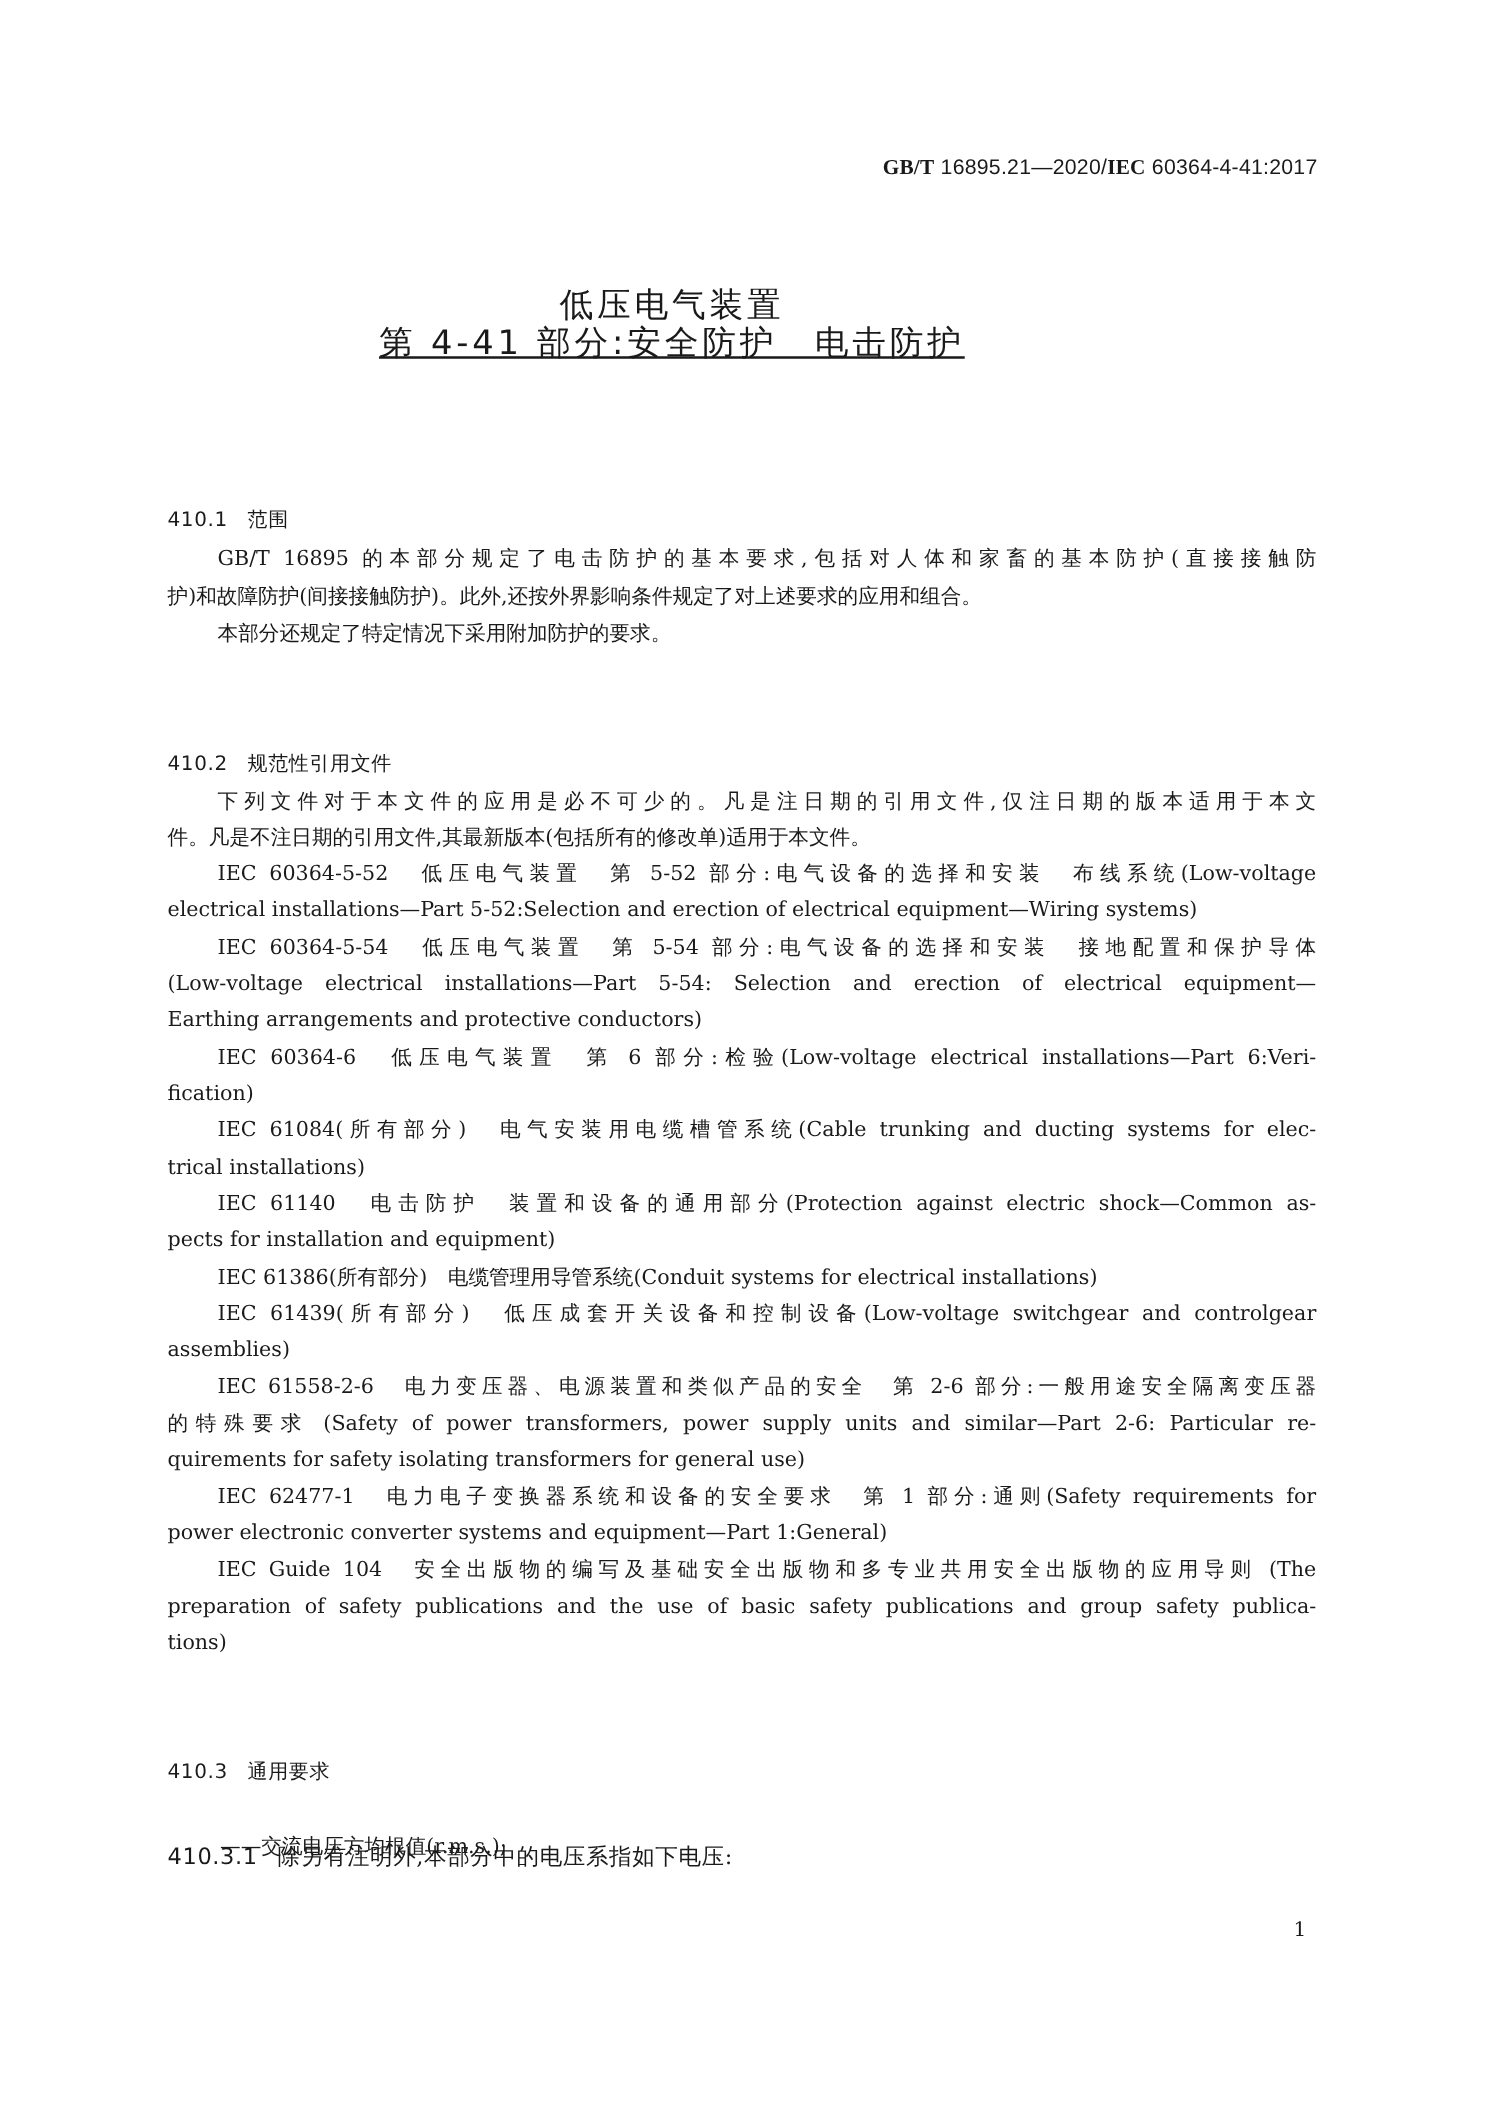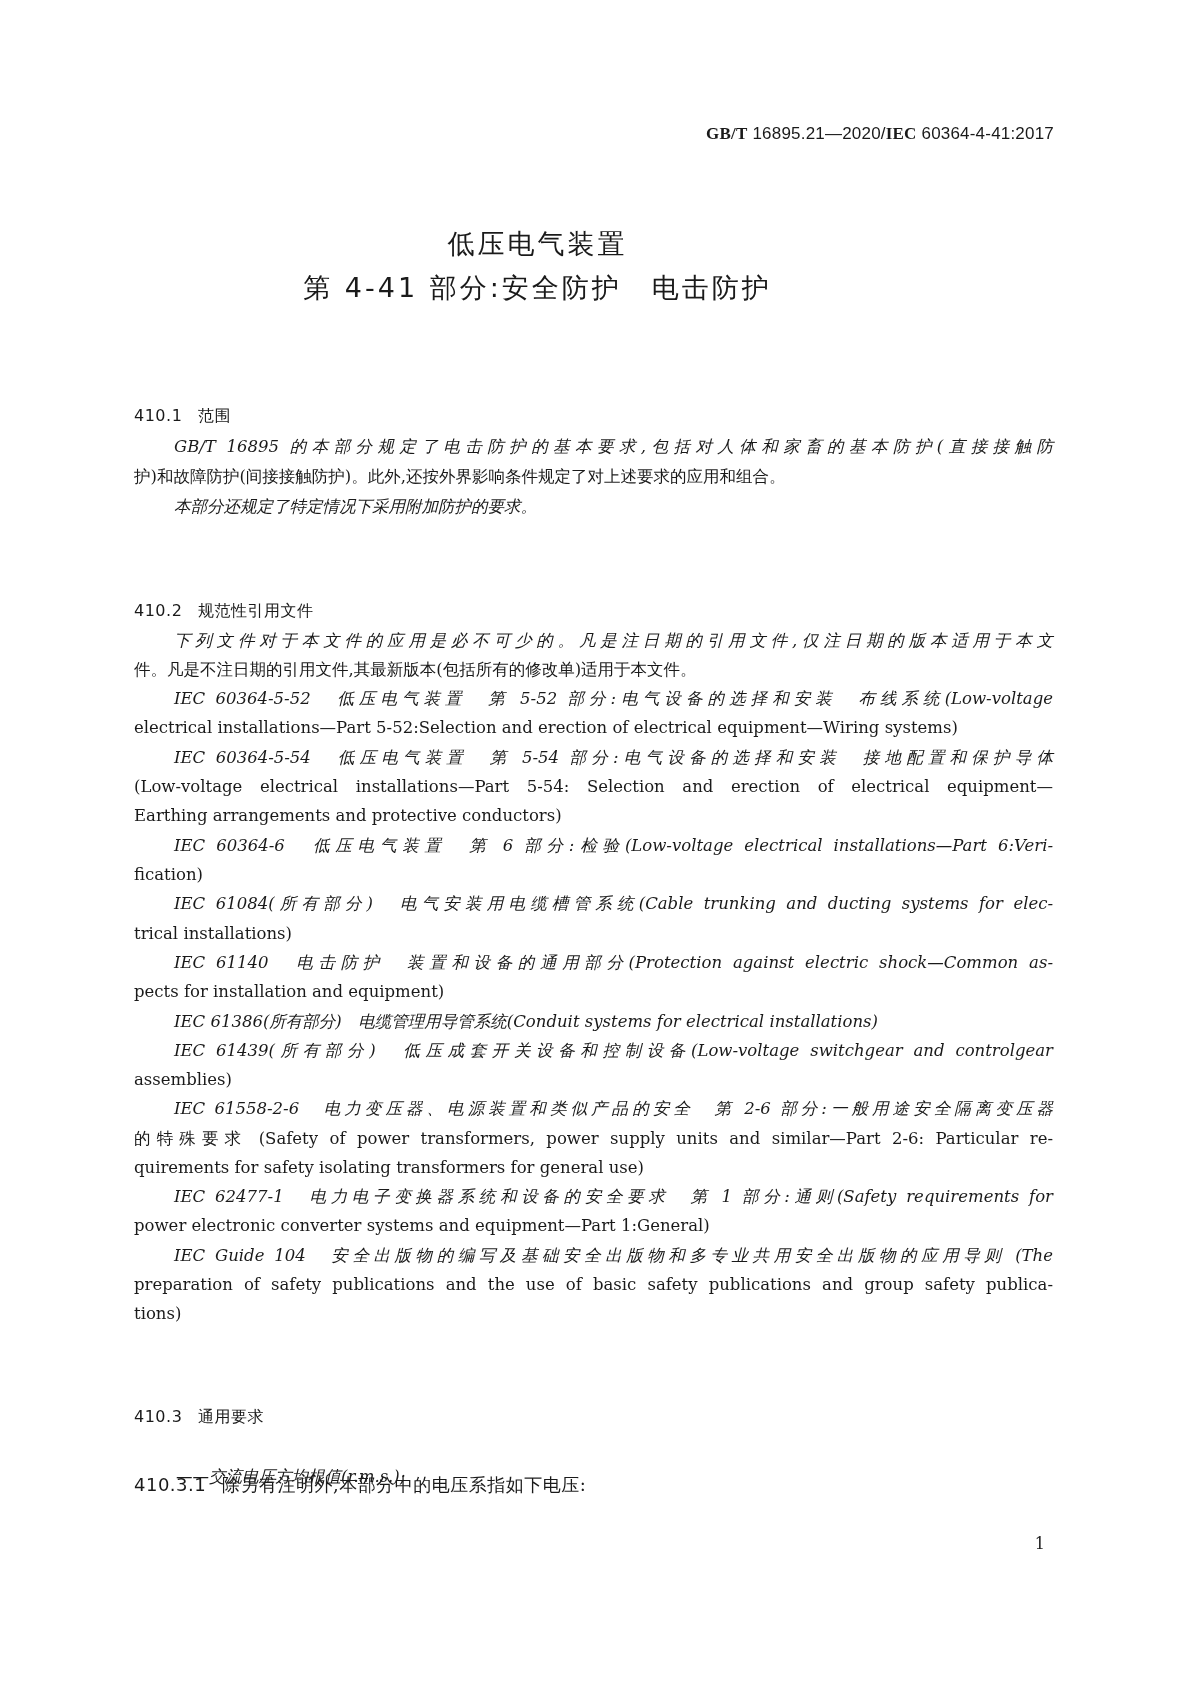--- a/index.html
+++ b/index.html
@@ -6,28 +6,28 @@
   body { width: 1191px; height: 1684px; position: relative; overflow: hidden;
          font-family: "DejaVu Serif", "Liberation Serif", serif; color: #1a1a1a; }
   .page { position: absolute; left: 0; top: 0; width: 1191px; height: 1684px; }
   .header-code { position: absolute; top: 124px; right: 137px; font-size: 17px;
                  font-family: "Liberation Sans", "DejaVu Sans", sans-serif; letter-spacing: 0.2px; }
   .header-code b { font-family: "Liberation Serif", serif; font-weight: bold; }
   .title { position: absolute; left: 0; width: 1075px; text-align: center;
            font-family: "DejaVu Sans", "Liberation Sans", sans-serif; font-size: 27px;
            letter-spacing: 3px; }
   .title.l1 { top: 226px; }
-  .title.l2 { top: 270px; }
+  .title.l2 { top: 256px; text-decoration: underline; }
   .sec { position: absolute; left: 134px; font-family: "DejaVu Sans", "Liberation Sans", sans-serif;
          font-size: 16px; letter-spacing: 0.5px; margin-top: 36px; }
   .sec .num { display: inline-block; min-width: 64px; }
   .line { position: absolute; left: 134px; right: 138px; font-size: 16.5px;
           white-space: nowrap; text-align: justify; text-align-last: justify; line-height: 20px; }
   .line.last { text-align-last: left; }
-  .line.indent { left: 174px; font-style: italic; }
+  .line.indent { left: 174px; }
   .pagenum { position: absolute; top: 1534px; right: 146px; font-size: 16px; }
 </style>
 </head>
 <body>
 
 <div class="page">
 
   <div class="header-code">
     <b>GB/T</b><span> 16895.21—2020/</span><b>IEC</b><span> 60364-4-41:2017</span>
   </div>

